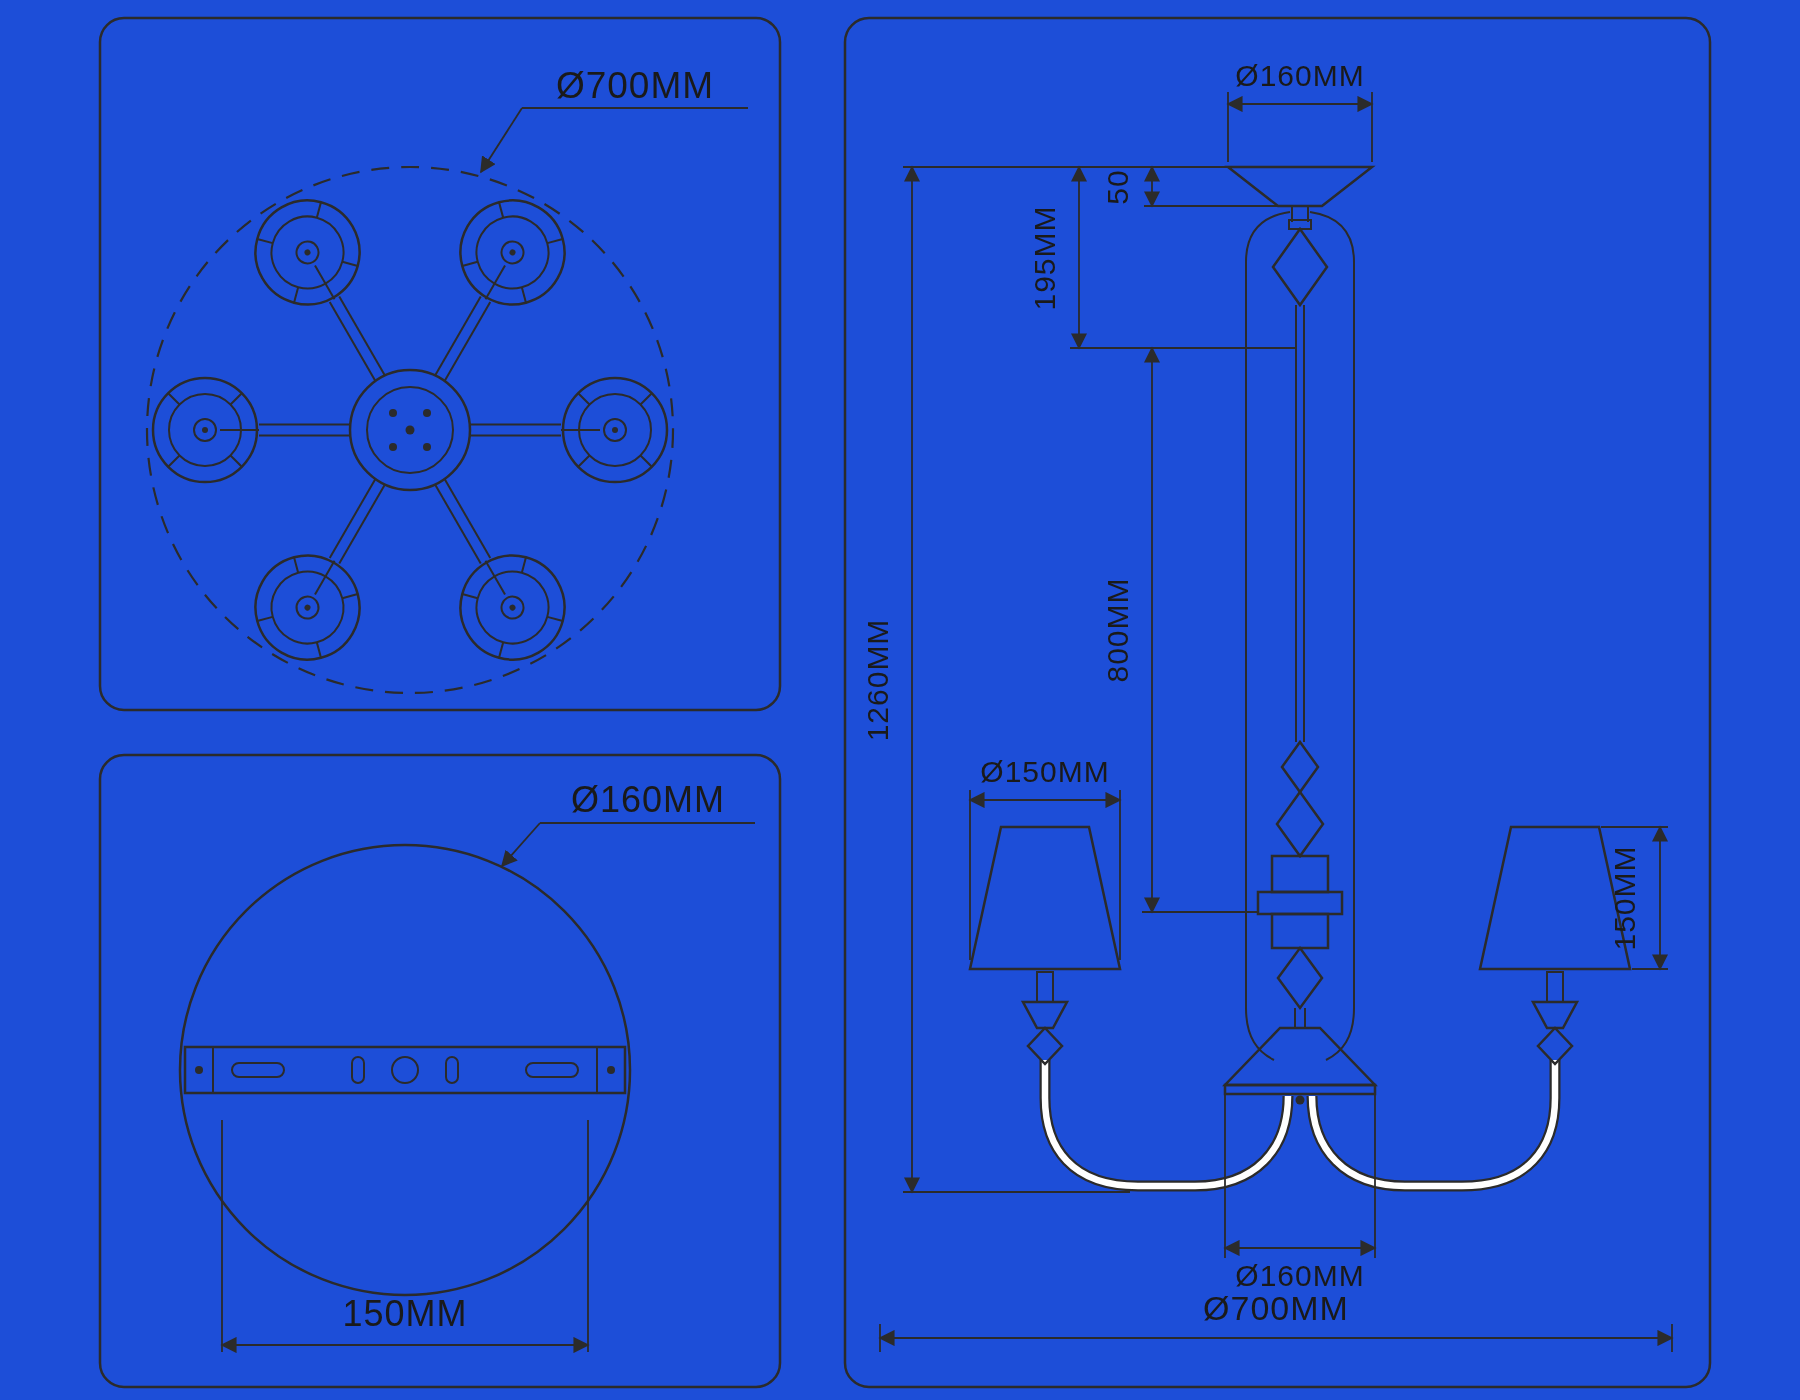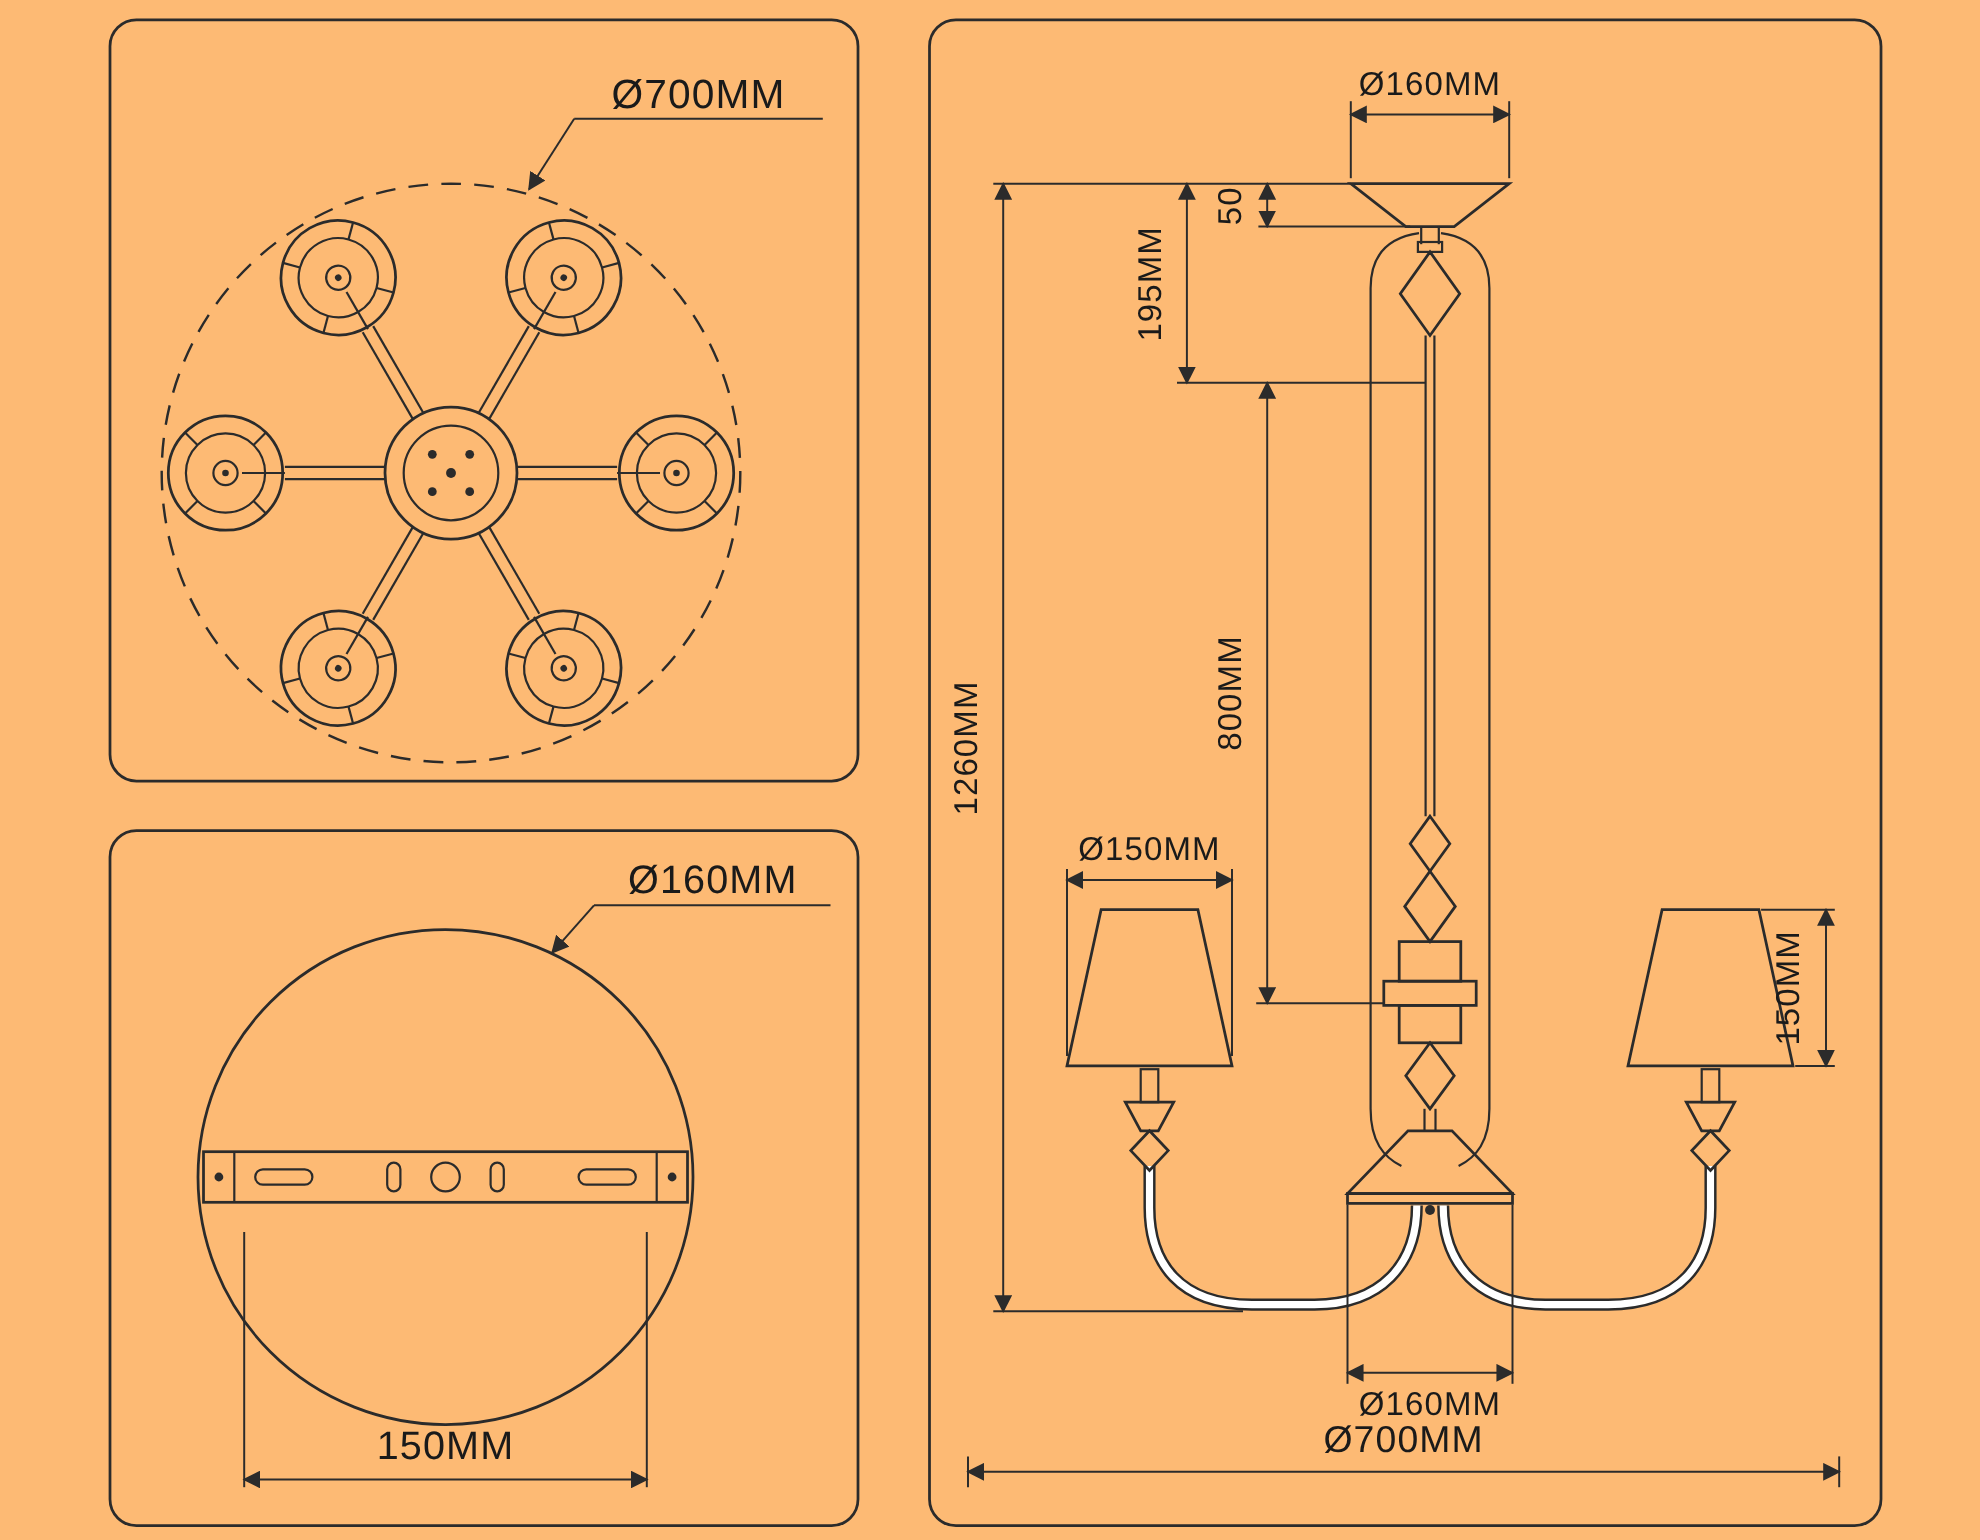--- a/index.html
+++ b/index.html
@@ -1,16 +1,16 @@
 <!DOCTYPE html>
 <html><head>
 <meta charset="utf-8">
 <style>
   html,body{margin:0;padding:0;background:#ffffff;}
-  .canvas{position:relative;width:1800px;height:1400px;background:#fdba74;overflow:hidden;}
+  .canvas{position:relative;width:1800px;height:1400px;background:#1d4ed8;overflow:hidden;}
   svg{display:block;}
   .outline{fill:none;stroke:#2b2b2b;stroke-width:2.5;}
   .outline-thin{fill:none;stroke:#2b2b2b;stroke-width:2;}
   .dashed{fill:none;stroke:#2b2b2b;stroke-width:2.2;stroke-dasharray:18 12;}
   .dim{fill:none;stroke:#2b2b2b;stroke-width:1.8;}
   .fillshape{fill:#2b2b2b;stroke:none;}
   .tube{fill:none;stroke:#2b2b2b;stroke-width:11;}
   .tube-core{fill:none;stroke:#ffffff;stroke-width:6.5;}
   text{font-family:"Liberation Sans","DejaVu Sans",sans-serif;fill:#1a1a1a;letter-spacing:1px;}
   .lbl-lg{font-size:37px;}

